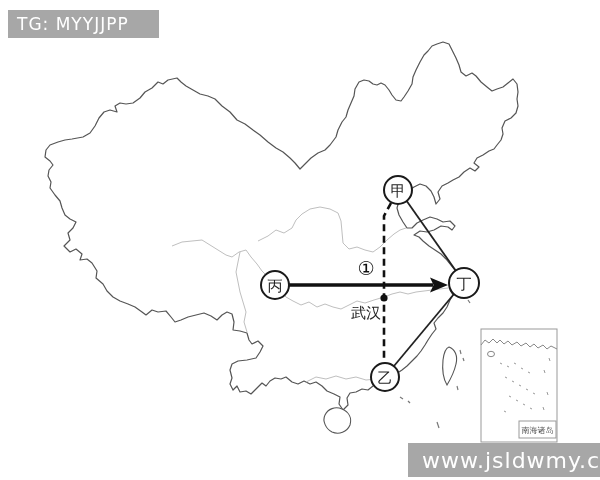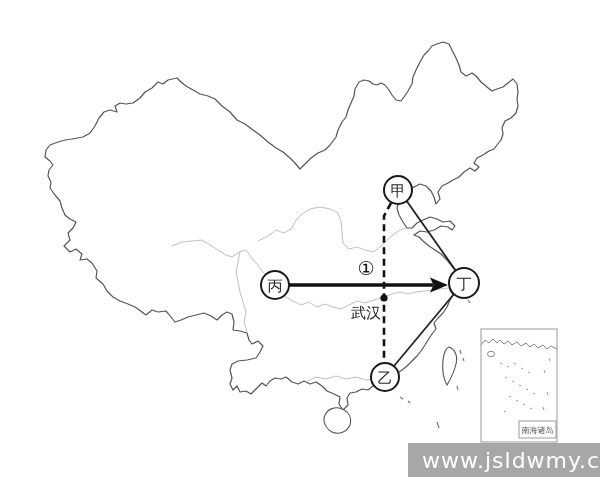--- a/index.html
+++ b/index.html
@@ -101,14 +101,15 @@
         <circle cx="275" cy="285" r="14" fill="#fff" stroke="#1a1a1a" stroke-width="2"></circle>
         <text x="275" y="290.5" font-size="15" fill="#222" text-anchor="middle">丙</text>
       </g>
       <g>
         <circle cx="464" cy="283" r="15" fill="#fff" stroke="#1a1a1a" stroke-width="2"></circle>
         <text x="464" y="288.5" font-size="15" fill="#222" text-anchor="middle">丁</text>
       </g>
     </g>
   </svg>
 
+  <div class="wm wm-top">TG: MYYJJPP</div>
   <div class="wm wm-bottom">www.jsldwmy.com</div>
 </div>
 
 </body></html>

